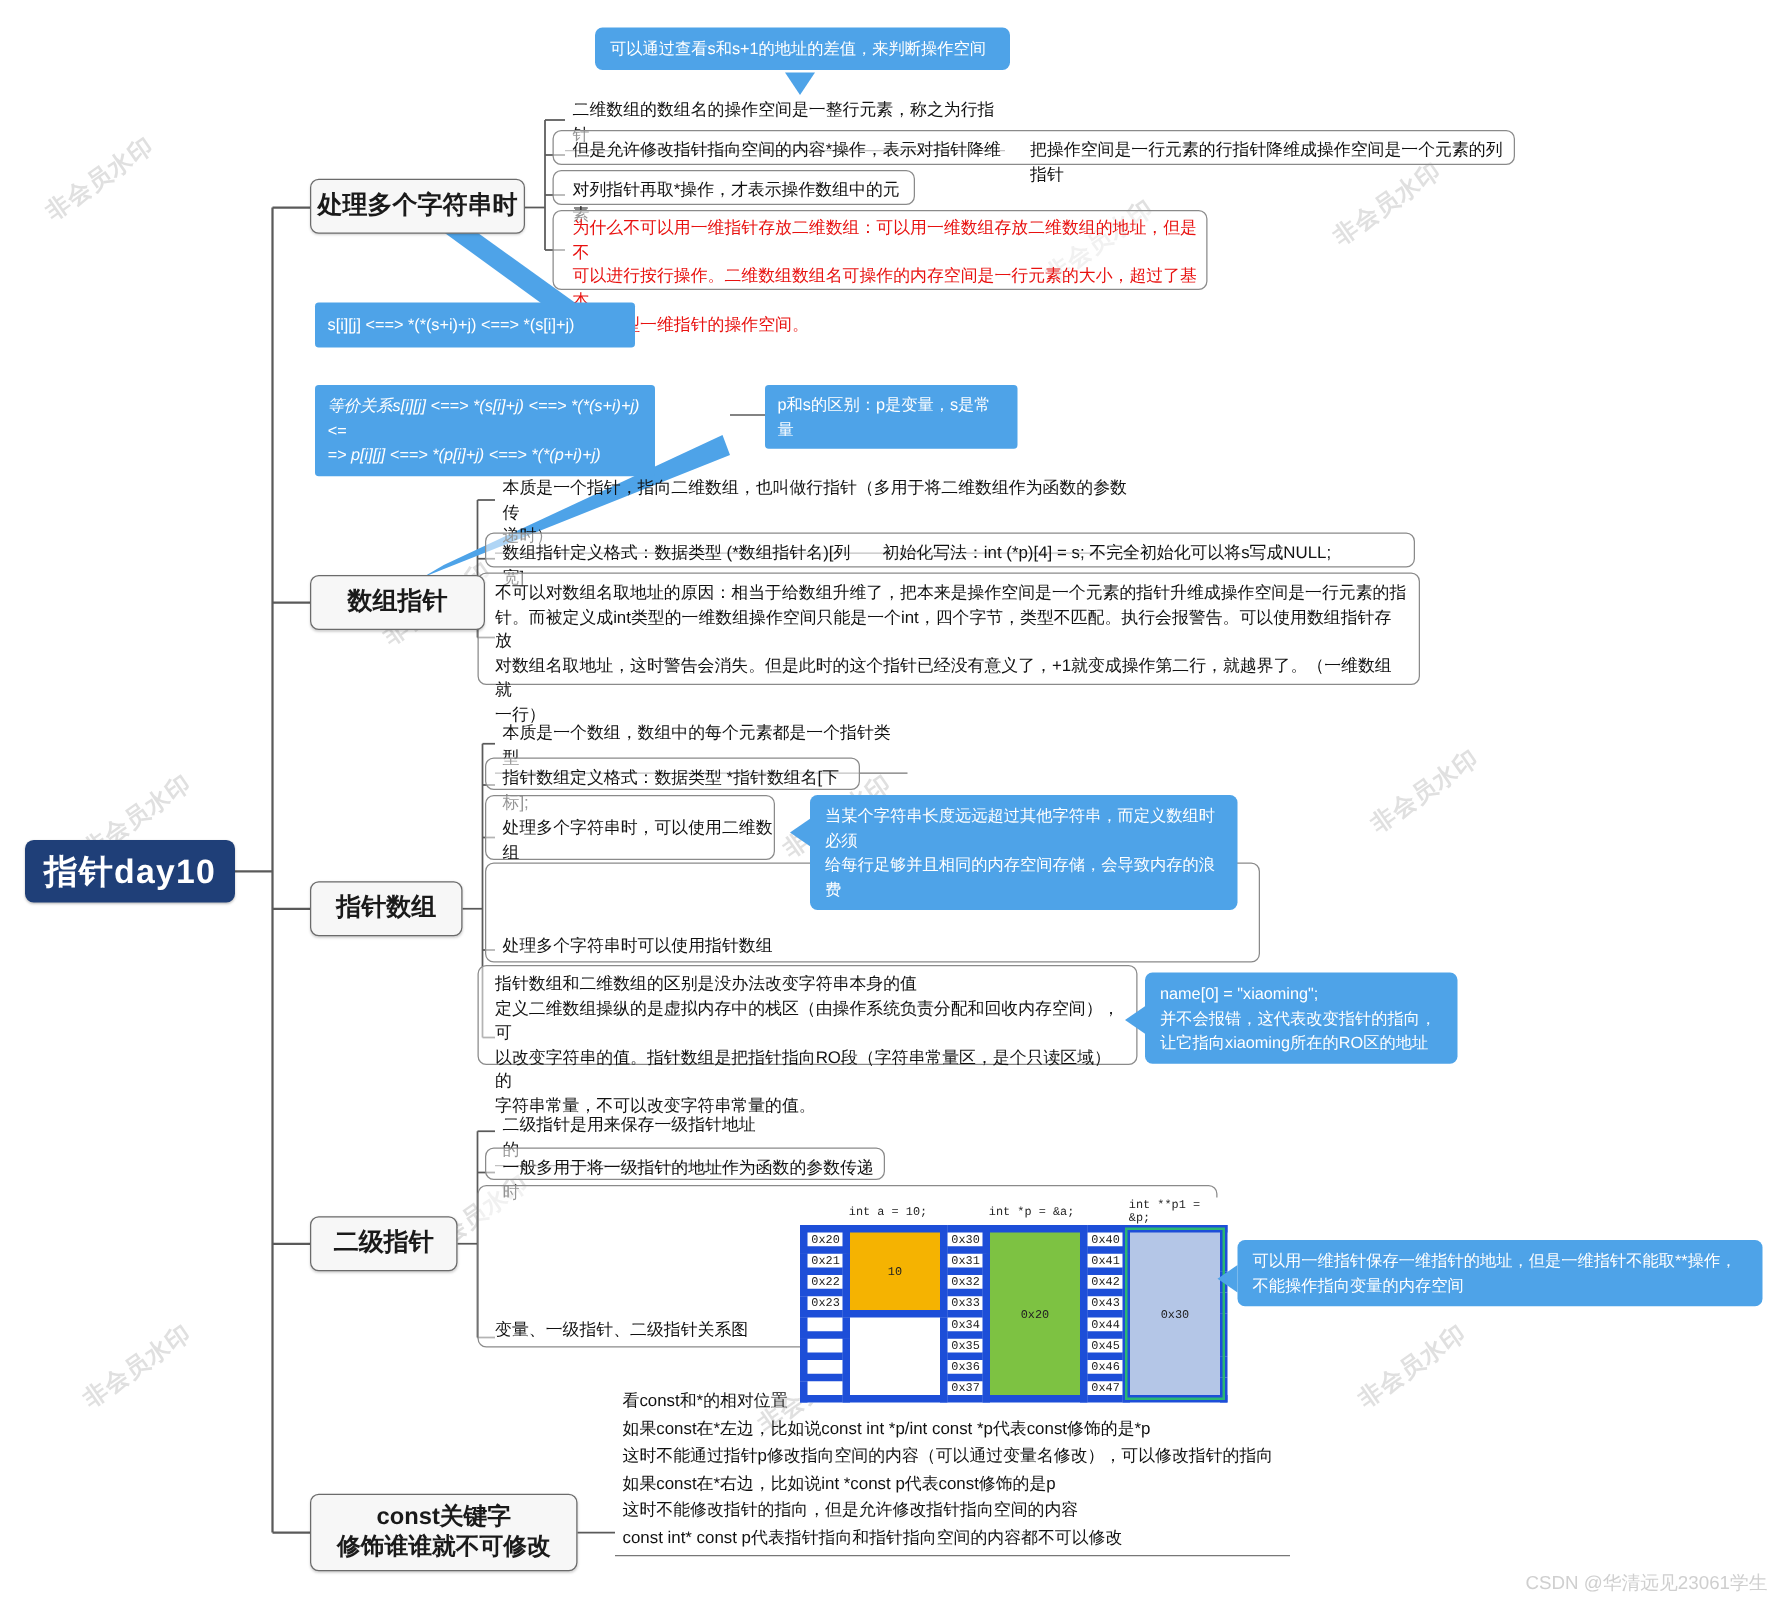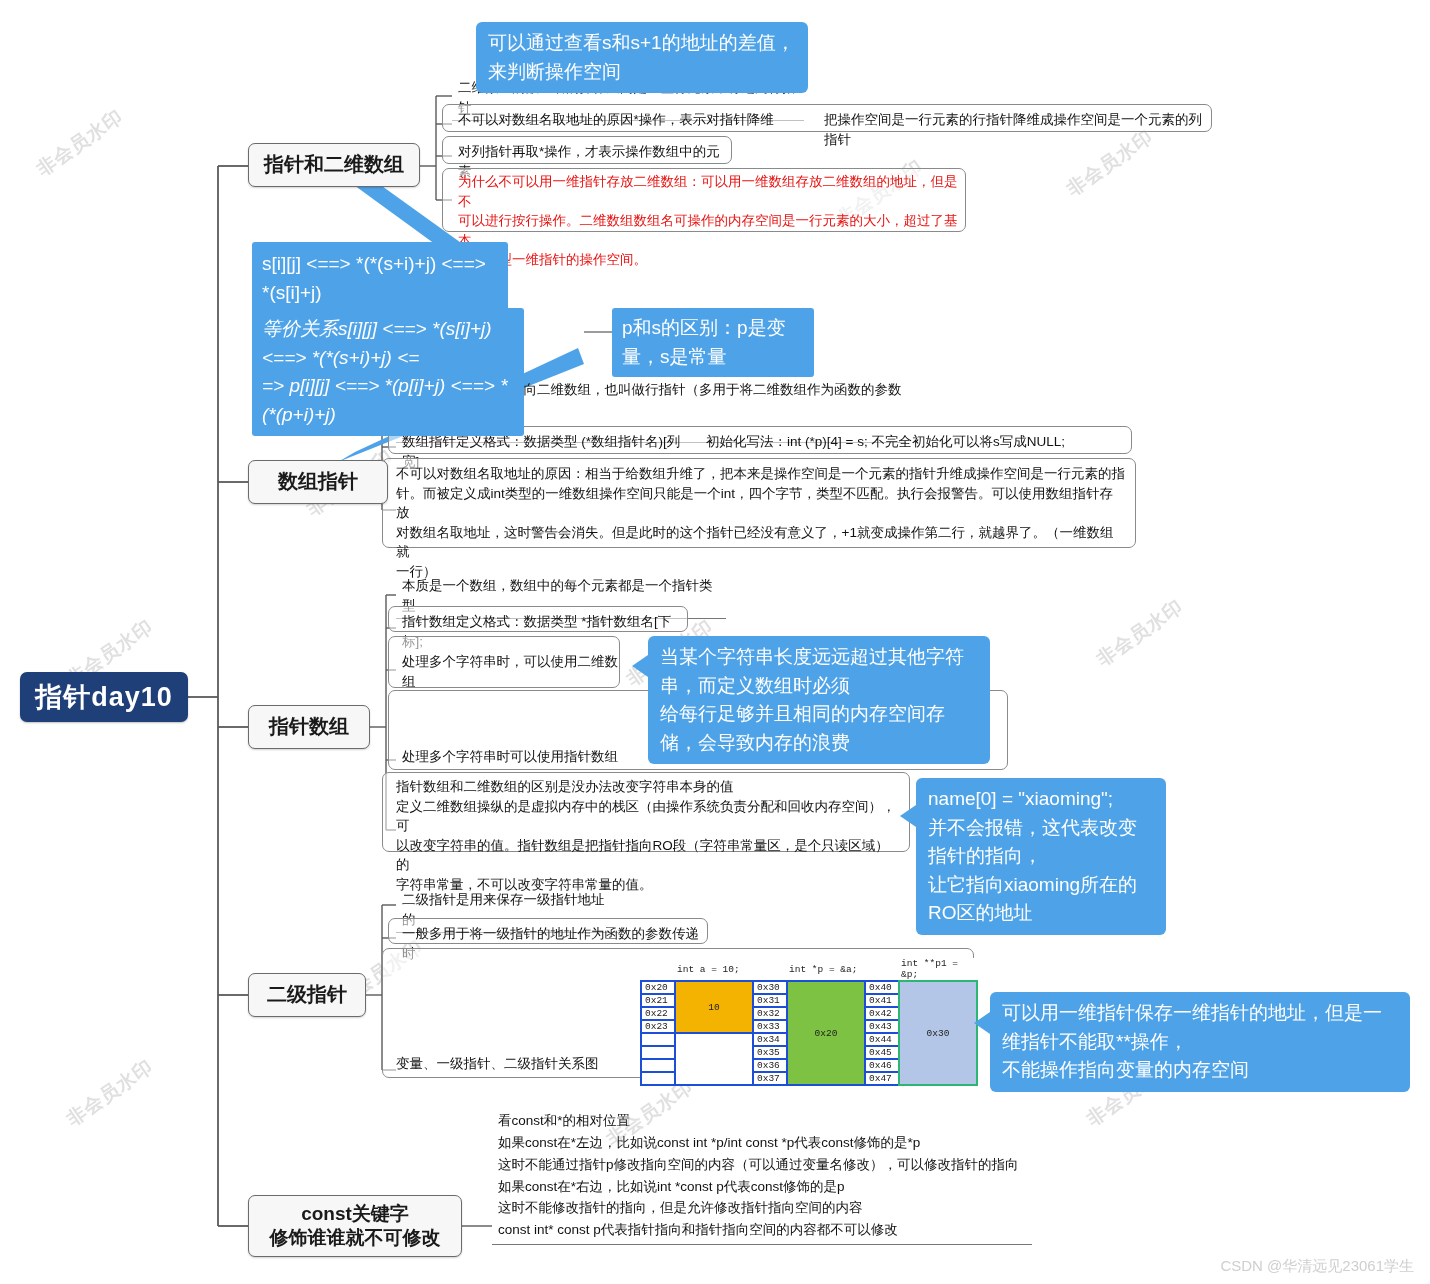--- a/index.html
+++ b/index.html
@@ -73,21 +73,21 @@
   .leaf.red { color: #e8110f; }
   .leaf.boxed { border: 1px solid #8a8a8a; border-radius: 7px; background: rgba(255,255,255,.55); }
   .leaf.uline { border-bottom: 1px solid #777; }
 
   
   .callout {
     position: absolute;
     background: #4ea3e8;
     color: #ffffff;
     border-radius: 6px;
-    font-size: 19px;
+    font-size: 13px;
     line-height: 1.5;
     padding: 7px 12px;
     white-space: pre-line;
     z-index: 8;
   }
   .callout.flat { border-radius: 3px; }
   .tail {
     position: absolute;
     width: 0; height: 0;
     z-index: 7;
@@ -108,21 +108,21 @@
     position: absolute;
     z-index: 6;
     border-collapse: collapse;
     font-family: "Liberation Mono", "DejaVu Sans Mono", monospace;
     font-size: 9.5px;
     color: #222;
     background: #fff;
     padding-left: 44px;
   }
   .memtable td {
-    border: 2px solid #1d4ed8;
+    border: 6px solid #1d4ed8;
     height: 12px;
     padding: 0 2px;
     text-align: center;
     vertical-align: middle;
   }
   .memtable td.addr { width: 34px; text-align: left; padding-left: 3px; }
   .memtable td.hdr  { font-size: 9.5px; text-align: left; border: none; border-bottom: 1px solid #7a7a7a; }
   .cell-orange { background: #f5b301; }
   .cell-green  { background: #7dc242; }
   .cell-blue   { background: #b4c6e7; }
@@ -209,38 +209,38 @@
     </g>
 
     <polygon points="347,180 368,176 464,245 450,255" fill="#4ea3e8"></polygon>
     <polygon points="338,462 355,452 578,348 584,364" fill="#4ea3e8"></polygon>
 
     <path d="M584,332 H612" stroke="#5a5a5a" stroke-width="1.2" fill="none"></path>
   </svg>
 
   <div class="node root" style="left:20px; top:672px; width:168px; height:50px;">指针day10</div>
 
-  <div class="node branch" style="left:248px; top:143px; width:172px; height:44px;">指针和二维数组</div>
+  <div class="node branch" style="left:248px; top:143px; width:172px; height:44px;">处理多个字符串时</div>
 
   <div class="node branch" style="left:248px; top:460px; width:140px; height:44px;">数组指针</div>
 
   <div class="node branch" style="left:248px; top:705px; width:122px; height:44px;">指针数组</div>
 
   <div class="node branch" style="left:248px; top:973px; width:118px; height:44px;">二级指针</div>
 
   <div class="node branch" style="left:248px; top:1195px; width:214px; height:62px; white-space:pre-line; font-size:19px;">const关键字
 修饰谁谁就不可修改</div>
 
   <div class="callout" style="left:476px; top:22px; width:332px;">可以通过查看s和s+1的地址的差值，来判断操作空间</div>
   <div class="tail down" style="left:628px; top:58px;"></div>
 
   <div class="leaf uline" style="left:452px; top:76px; width:352px;">二维数组的数组名的操作空间是一整行元素，称之为行指针</div>
 
   <div class="leaf boxed" style="left:442px; top:104px; width:770px; height:28px;"></div>
-  <div class="leaf" style="left:452px; top:108px; width:360px;">不可以对数组名取地址的原因*操作，表示对指针降维</div>
+  <div class="leaf" style="left:452px; top:108px; width:360px;">但是允许修改指针指向空间的内容*操作，表示对指针降维</div>
   <div class="leaf" style="left:818px; top:108px; width:400px;">把操作空间是一行元素的行指针降维成操作空间是一个元素的列指针</div>
 
   <div class="leaf boxed" style="left:442px; top:136px; width:290px; height:28px;"></div>
   <div class="leaf" style="left:452px; top:140px; width:280px;">对列指针再取*操作，才表示操作数组中的元素</div>
 
   <div class="leaf boxed" style="left:442px; top:168px; width:524px; height:64px;"></div>
   <div class="leaf red" style="left:452px; top:170px; width:510px;">为什么不可以用一维指针存放二维数组：可以用一维数组存放二维数组的地址，但是不
 可以进行按行操作。二维数组数组名可操作的内存空间是一行元素的大小，超过了基本
 数据类型一维指针的操作空间。</div>
 

